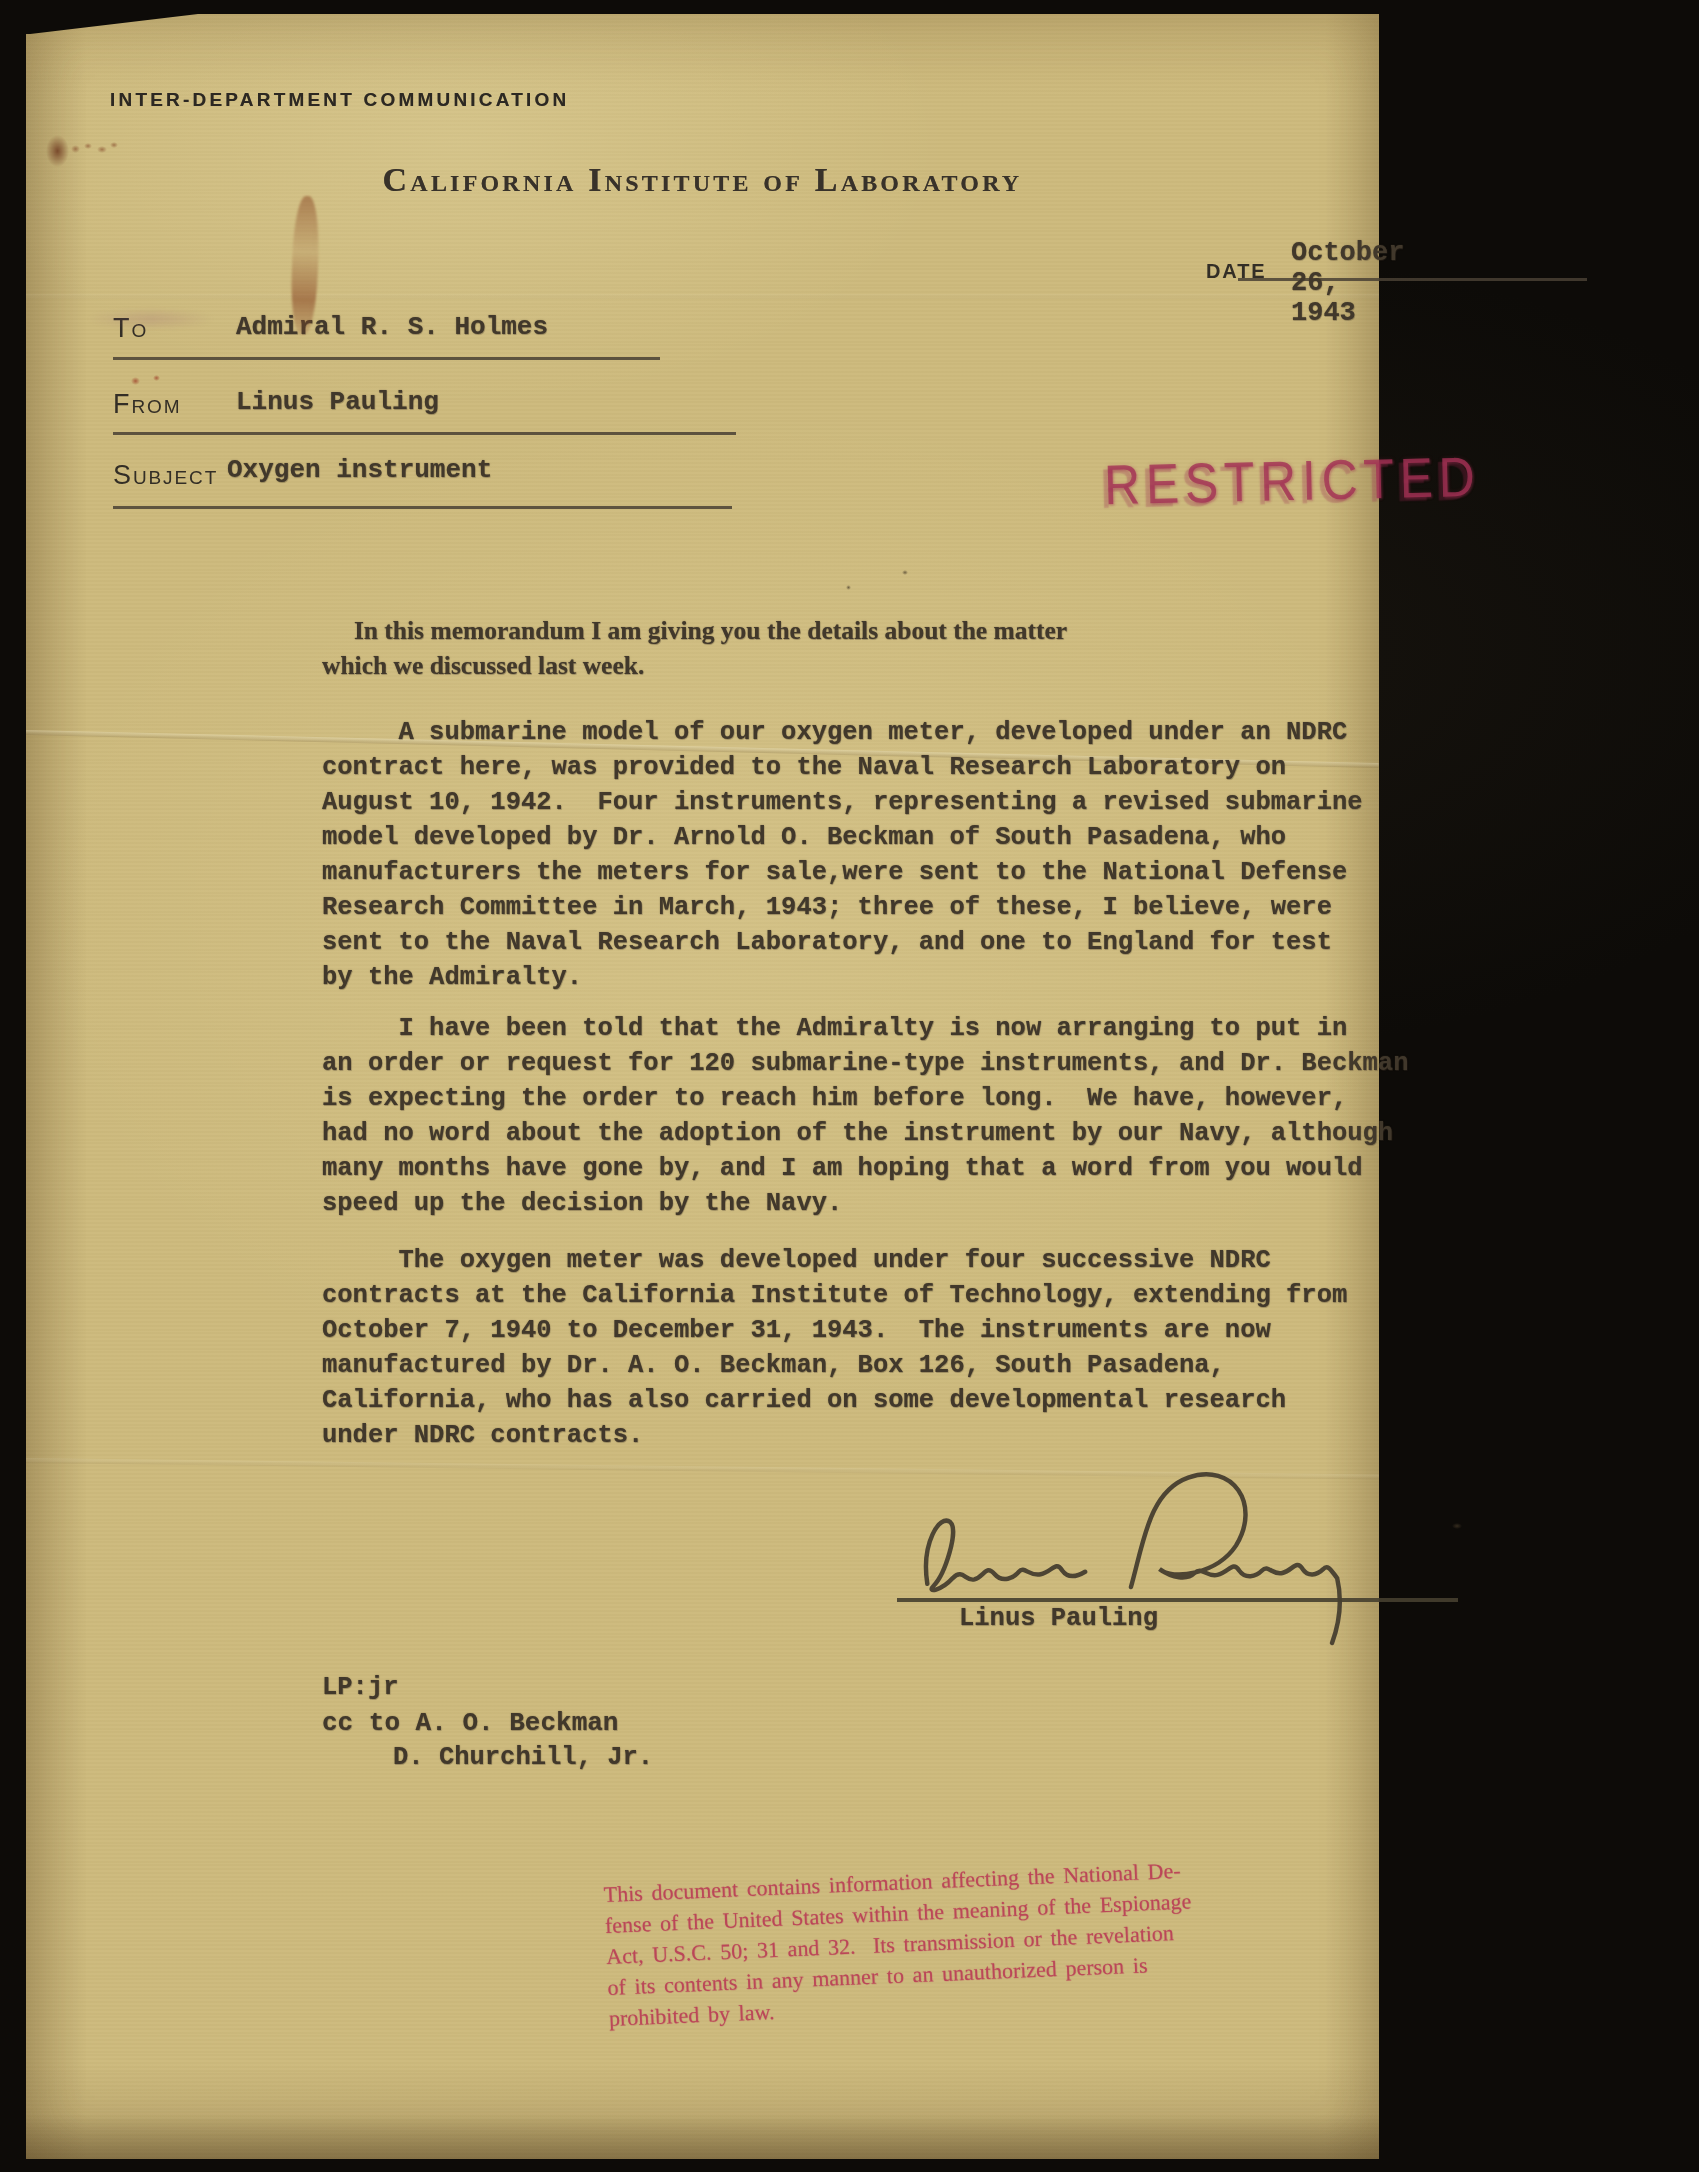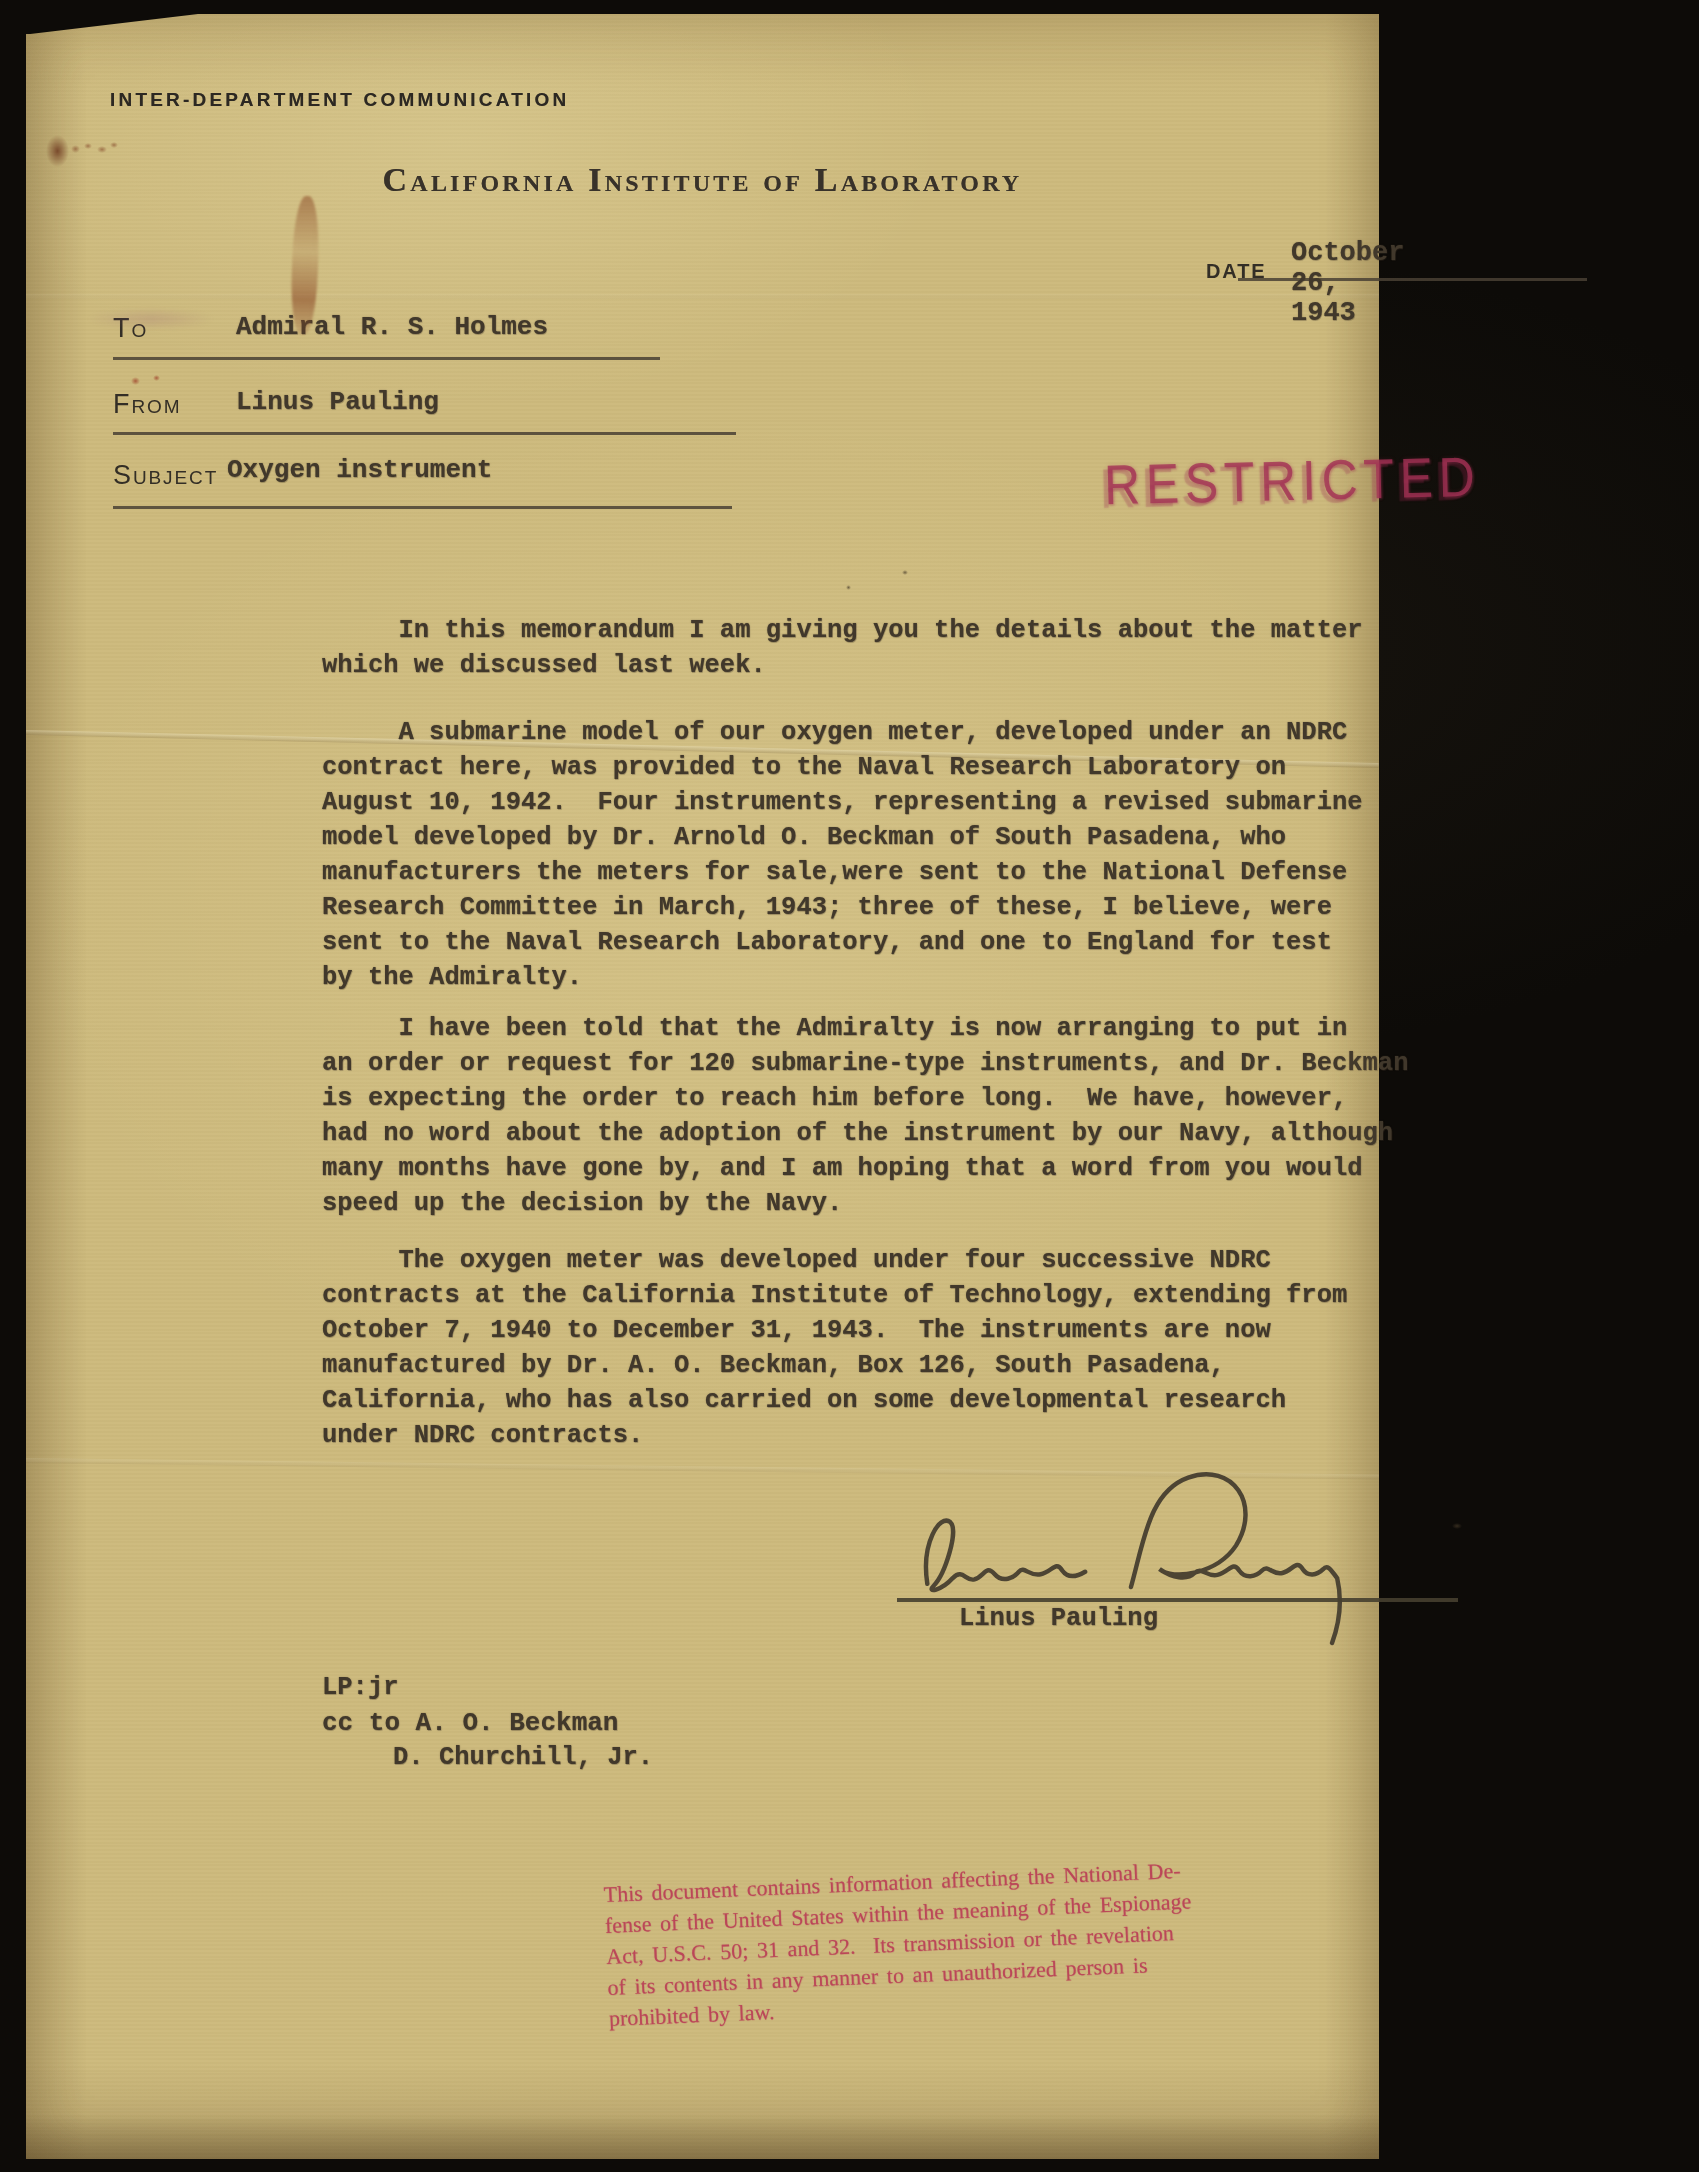--- a/index.html
+++ b/index.html
@@ -36,21 +36,21 @@
   .letterhead-city{position:absolute;left:0;top:190px;width:100%;text-align:center;
     font-family:"Liberation Serif",serif;font-weight:600;font-size:21px;letter-spacing:5.1px;color:#38322a;}
   .interdept{position:absolute;left:84px;top:75px;font-size:19px;letter-spacing:3.2px;
     font-weight:600;color:#2c2822;text-shadow:0 0 0.6px rgba(44,40,34,.5);}
   .restricted{position:absolute;left:1078px;top:438px;transform:rotate(-1.3deg) scaleY(1.12);
     font-family:"Liberation Sans",sans-serif;font-weight:400;font-size:50px;letter-spacing:5.7px;
     color:rgba(163,49,84,.78);
     text-shadow:-4.5px 3.2px 1.3px rgba(150,40,78,.28), 1.3px 1.3px 1.9px rgba(163,49,84,.30), 0 0 3.8px rgba(163,49,84,.22);}
   .body-col{position:absolute;left:296px;top:599px;width:1153px;}
   .para{line-height:35px;font-size:25.5px;margin:0;}
-  .para.p1{margin-bottom:32px;}
+  .para.p1{margin-bottom:32px;font-family:Liberation Serif, serif;}
   .para.p2{margin-bottom:16px;}
   .para.p3{margin-bottom:22px;}
   .sig-underline{position:absolute;left:871px;top:1584px;width:561px;height:3.8px;
     background:#46402f;opacity:.9;filter:blur(0.4px);}
   .typed-signature{position:absolute;left:933px;top:1590px;font-size:25.5px;}
   .signature-svg{position:absolute;left:863px;top:1433px;}
   .footer-initials{position:absolute;left:296px;top:1659px;font-size:25.5px;}
   .footer-cc1{position:absolute;left:296px;top:1694px;font-size:26px;}
   .footer-cc2{position:absolute;left:367px;top:1729px;font-size:25.5px;}
   .legal{position:absolute;left:577px;top:1865px;width:726px;transform:rotate(-2.4deg);

